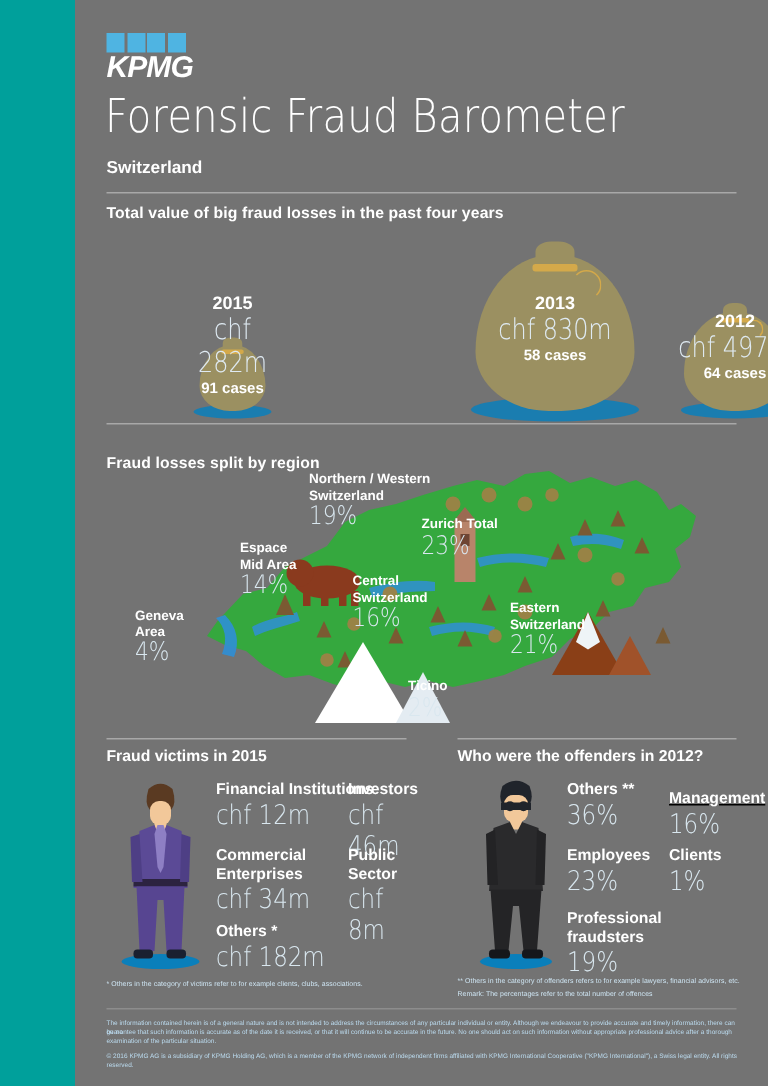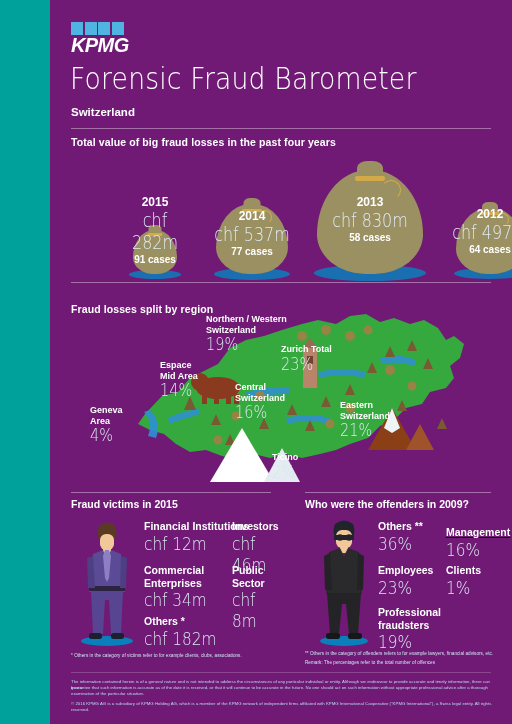--- a/index.html
+++ b/index.html
@@ -3,21 +3,21 @@
 <meta charset="utf-8">
 <style>
   html,body{margin:0;padding:0;}
   body{
     width:512px;height:724px;position:relative;overflow:hidden;
     background:#0b8fd1;
     font-family:"Liberation Sans","DejaVu Sans",sans-serif;
     -webkit-font-smoothing:antialiased;
   }
   .teal-strip{position:absolute;left:0;top:0;width:50px;height:724px;background:#00a09b;}
-  .canvas{position:absolute;left:50px;top:0;width:462px;height:724px;background:#701a75;}
+  .canvas{position:absolute;left:50px;top:0;width:462px;height:724px;background:#737373;}
 
   
   .logo{position:absolute;left:21px;top:22px;width:64px;height:34px;}
   .logo .sq{position:absolute;top:0;width:12px;height:13px;background:#4fb4e2;}
   .logo .sq:nth-child(1){left:0;}
   .logo .sq:nth-child(2){left:13.5px;}
   .logo .sq:nth-child(3){left:27px;}
   .logo .sq:nth-child(4){left:40.5px;}
   .logo .word{position:absolute;left:0;top:12px;font-size:20px;font-weight:bold;font-style:italic;
     color:#ffffff;letter-spacing:-0.6px;font-family:"Liberation Sans",sans-serif;}
@@ -99,34 +99,20 @@
         <div class="neck" style="width:13px;height:9px;bottom:40px;"></div>
         <div class="tie" style="width:15px;height:3px;bottom:38px;"></div>
       </div>
       <div class="bag-label" style="bottom:22px;">
         <div class="bag-year">2015</div>
         <div><span class="bag-amt">chf 282m</span></div>
         <div class="bag-cases">91 cases</div>
       </div>
     </div>
 
-    <div class="bag-group" style="left:150px;width:104px;height:130px;">
-      <div class="bag" style="width:80px;height:88px;">
-        <div class="shadow" style="width:76px;height:12px;bottom:-6px;"></div>
-        <div class="body" style="width:72px;height:70px;"></div>
-        <div class="neck" style="width:17px;height:12px;bottom:64px;"></div>
-        <div class="tie" style="width:20px;height:3.5px;bottom:62px;"></div>
-        <div class="knot" style="width:12px;height:12px;right:20px;bottom:50px;"></div>
-      </div>
-      <div class="bag-label" style="bottom:30px;">
-        <div class="bag-year">2014</div>
-        <div><span class="bag-amt">chf 537m</span></div>
-        <div class="bag-cases">77 cases</div>
-      </div>
-    </div>
 
     <div class="bag-group" style="left:252px;width:136px;height:140px;">
       <div class="bag" style="width:118px;height:128px;">
         <div class="shadow" style="width:112px;height:16px;bottom:-7px;"></div>
         <div class="body" style="width:106px;height:104px;"></div>
         <div class="neck" style="width:26px;height:17px;bottom:96px;"></div>
         <div class="tie" style="width:30px;height:5px;bottom:93px;"></div>
         <div class="knot" style="width:18px;height:18px;right:28px;bottom:74px;"></div>
       </div>
       <div class="bag-label" style="bottom:44px;">
@@ -309,21 +295,21 @@
     </div>
 
     <div class="stat" style="left:73px;top:117px;">
       <div class="stat-label">Others *</div>
       <span class="stat-val">chf 182m</span>
     </div>
   </div>
 
   <div class="rule" style="left:255px;top:492px;width:186px;"></div>
   <div class="panel" style="left:255px;width:200px;">
-    <div class="panel-title">Who were the offenders in 2009?</div>
+    <div class="panel-title">Who were the offenders in 2012?</div>
 
     <svg class="figure" style="left:8px;top:18px;" width="62" height="130" viewBox="0 0 62 130">
       <ellipse cx="31" cy="125" rx="24" ry="5" fill="#0a7fbb"></ellipse>
       <path d="M22 8 q9 -7 18 0 q3 8 0 12 l-18 0 q-3 -4 0 -12z" fill="#20242b"></path>
       <rect x="23" y="14" width="16" height="18" rx="6" fill="#f2c89a"></rect>
       <rect x="21" y="19" width="20" height="5" fill="#20242b"></rect>
       <circle cx="27" cy="21.5" r="3.3" fill="#20242b"></circle>
       <circle cx="36" cy="21.5" r="3.3" fill="#20242b"></circle>
       <rect x="27" y="30" width="8" height="7" fill="#f2c89a"></rect>
       <path d="M16 36 L27 32 L31 40 L35 32 L46 36 L49 78 L13 78 Z" fill="#2a2a2c"></path>

